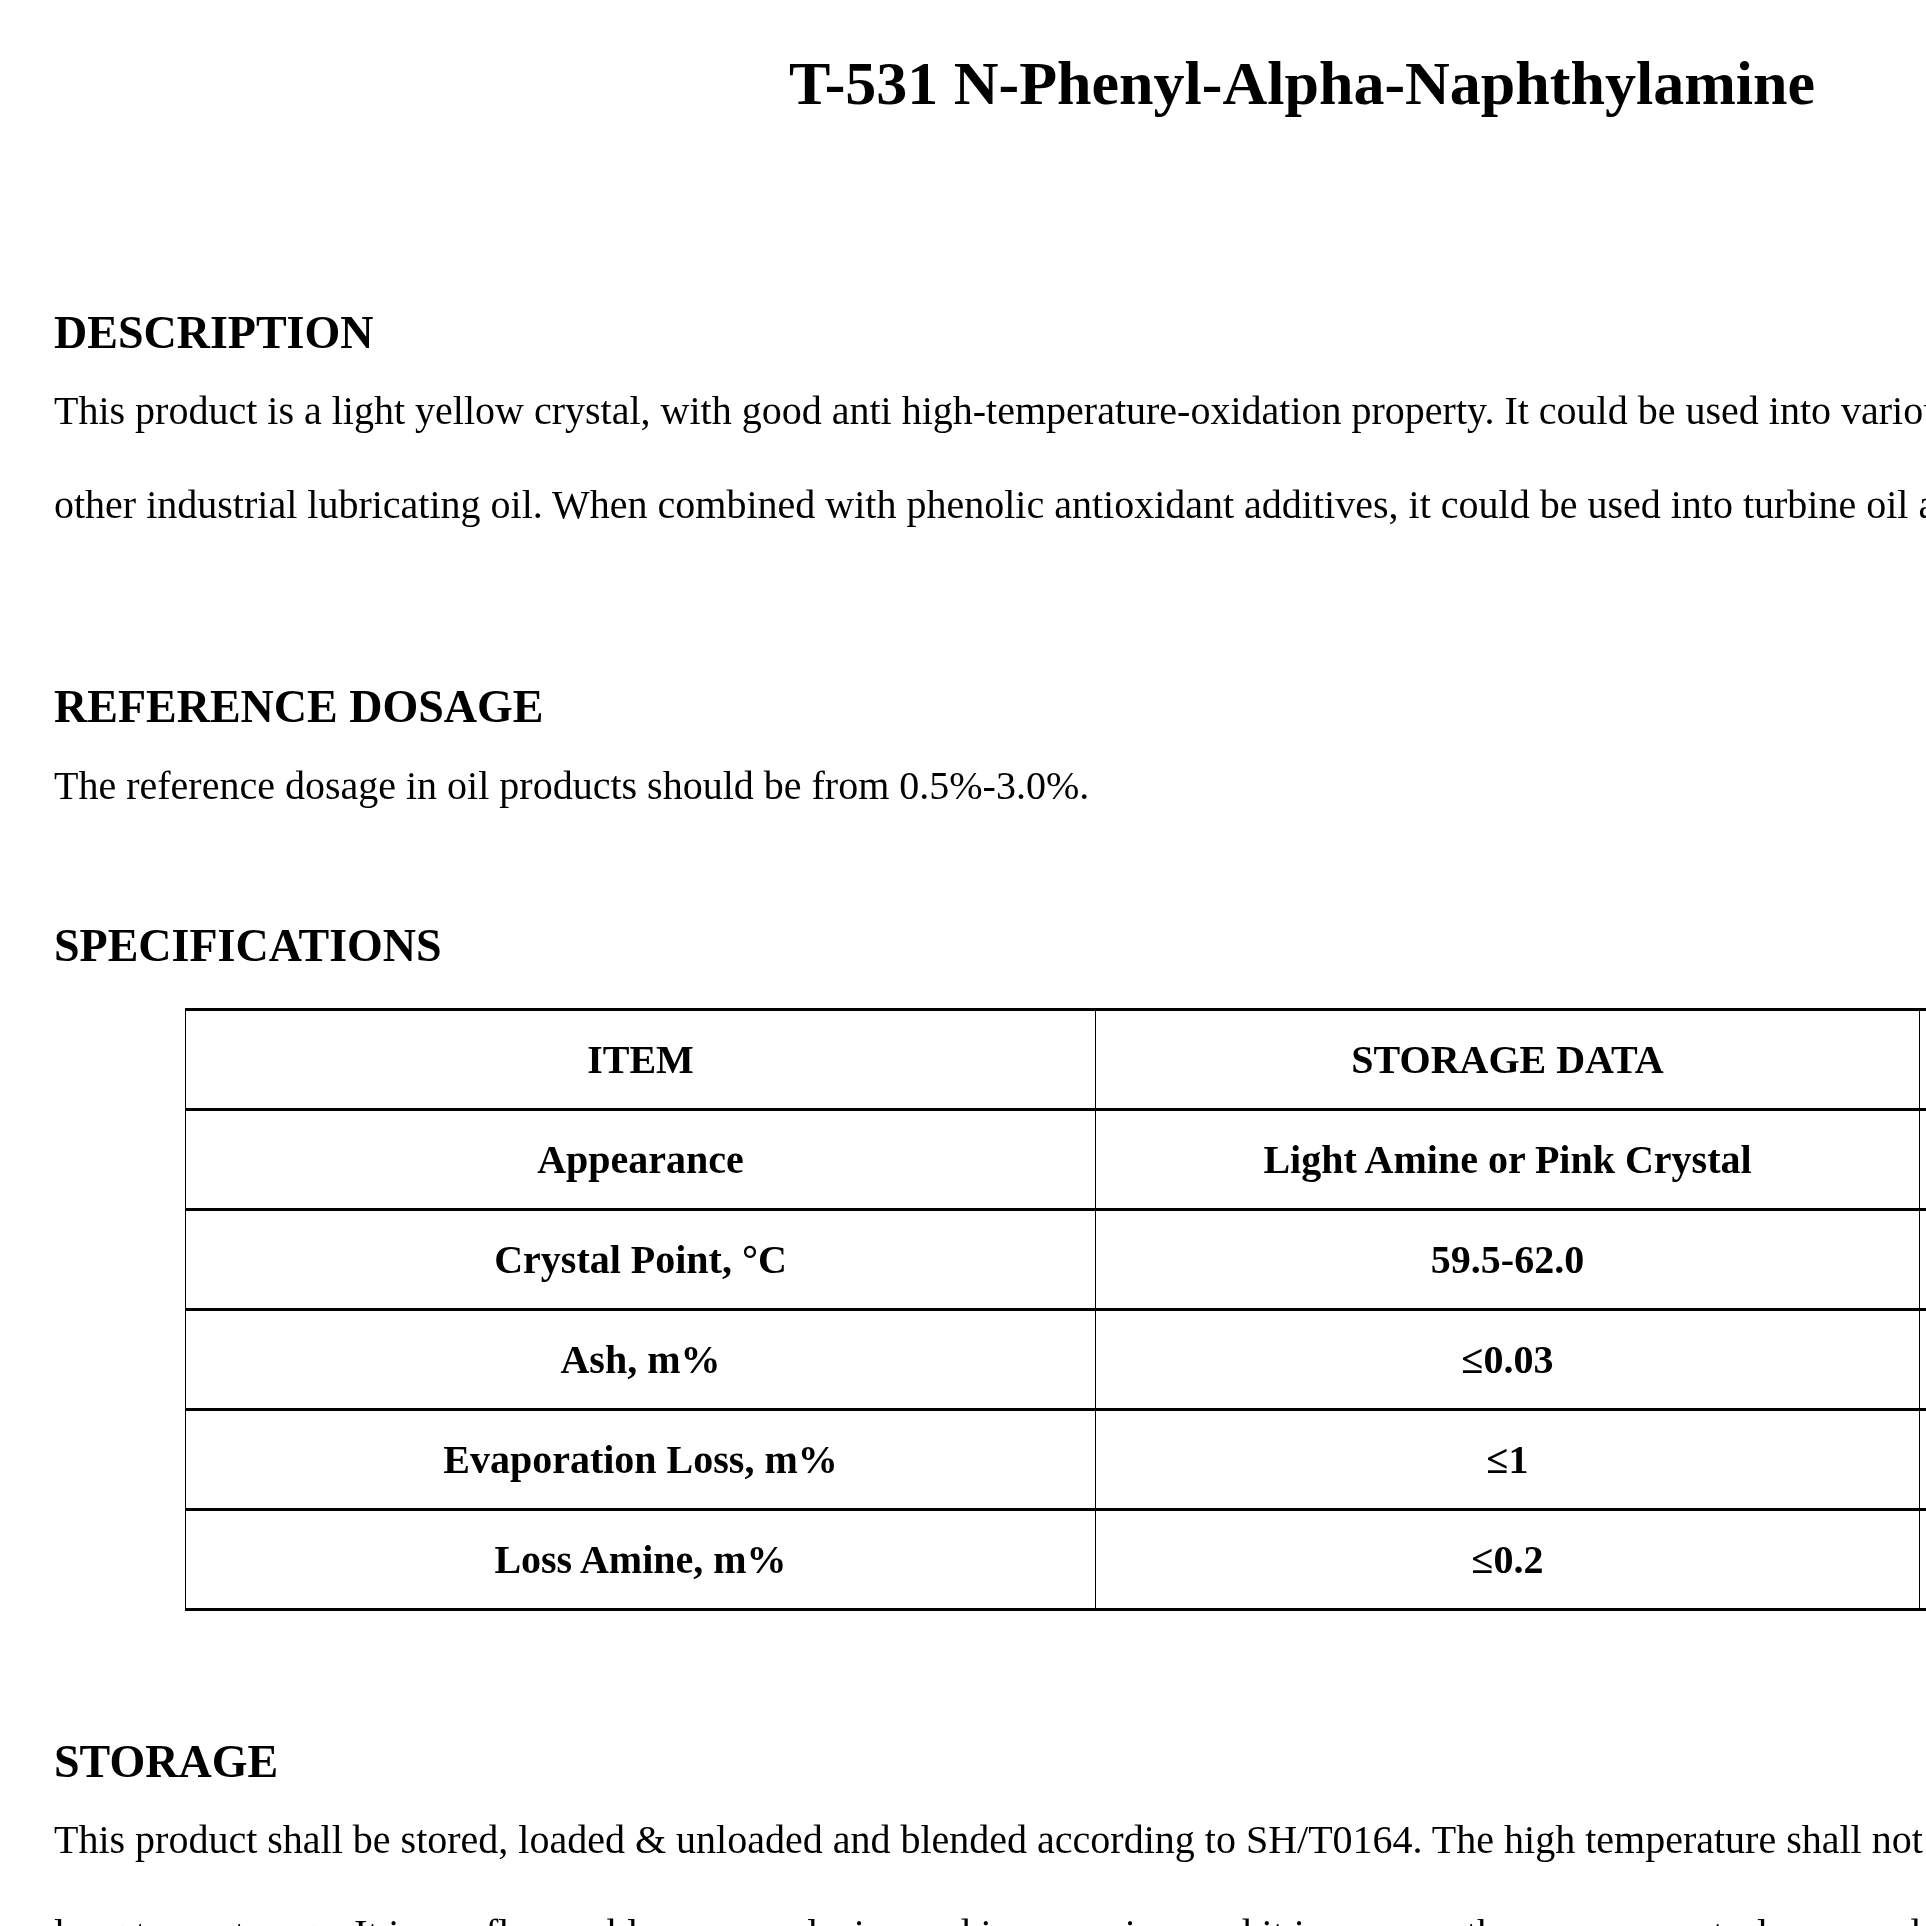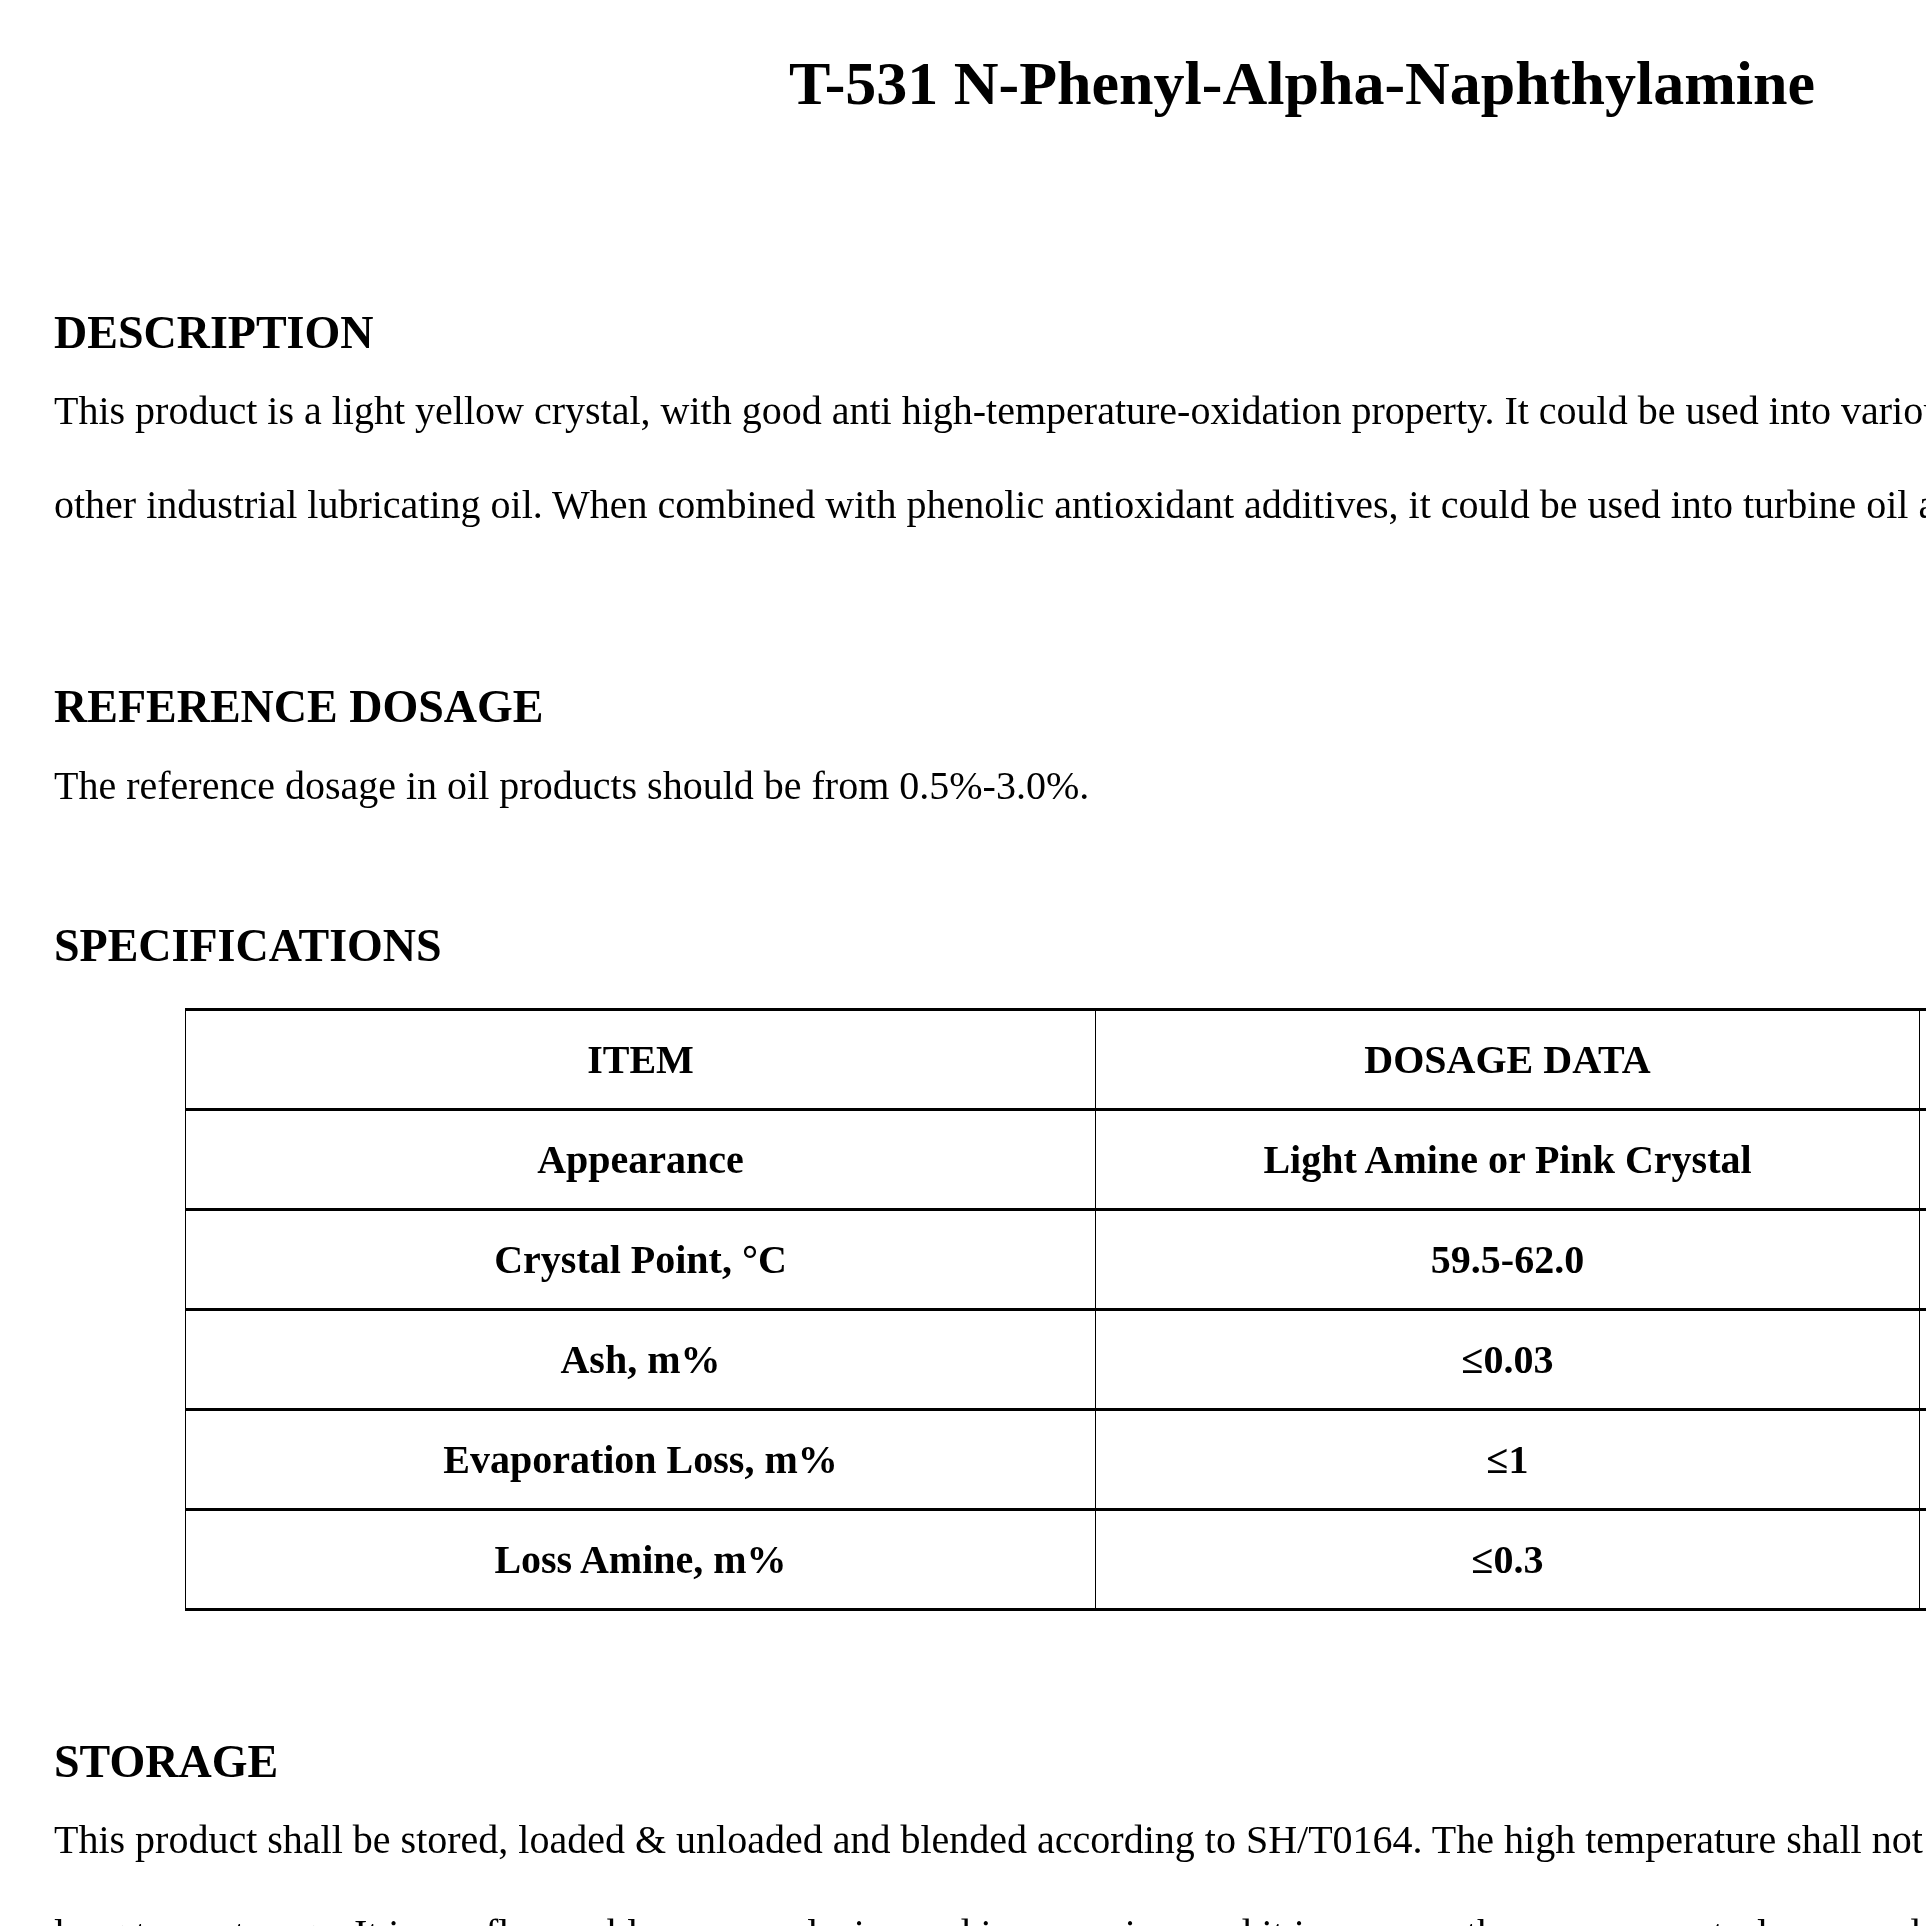--- a/index.html
+++ b/index.html
@@ -73,21 +73,21 @@
 
   <table class="spec-table">
     <colgroup>
       <col style="width:910px">
       <col style="width:824px">
       <col style="width:500px">
     </colgroup>
     <tbody>
       <tr>
         <td>ITEM</td>
-        <td>DOSAGE DATA</td>
+        <td>STORAGE DATA</td>
         <td>TEST METHOD</td>
       </tr>
       <tr>
         <td>Appearance</td>
         <td>Light Amine or Pink Crystal</td>
         <td>Visual</td>
       </tr>
       <tr>
         <td>Crystal Point, °C</td>
         <td>59.5-62.0</td>
@@ -98,21 +98,21 @@
         <td>≤0.03</td>
         <td>GB/T508</td>
       </tr>
       <tr>
         <td>Evaporation Loss, m%</td>
         <td>≤1</td>
         <td>/</td>
       </tr>
       <tr>
         <td>Loss Amine, m%</td>
-        <td>≤0.3</td>
+        <td>≤0.2</td>
         <td>/</td>
       </tr>
     </tbody>
   </table>
 
   <h2 class="section-heading heading-storage">STORAGE</h2>
   <p class="body-text">This product shall be stored, loaded &amp; unloaded and blended according to SH/T0164. The high temperature shall not exceed 75°C, and not exceed 45°C for long term storage. It is nonflammable, non-explosive and in-corrosive, and it is same as the common petroleum products in the aspects of security, environmental protection and use etc. Special protection is not needed.</p>
 
 </div>
 

